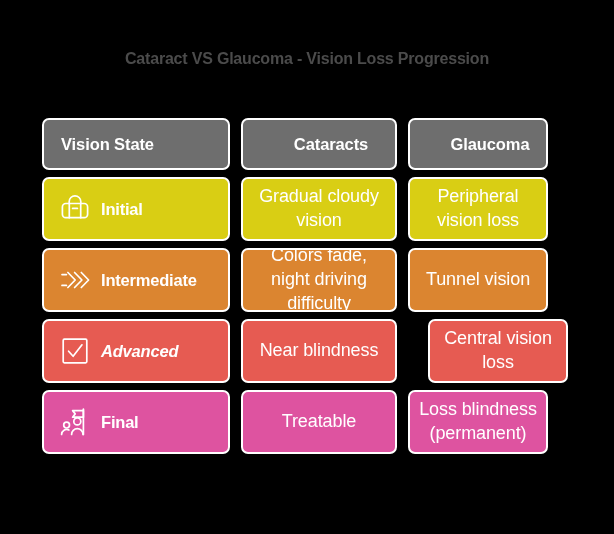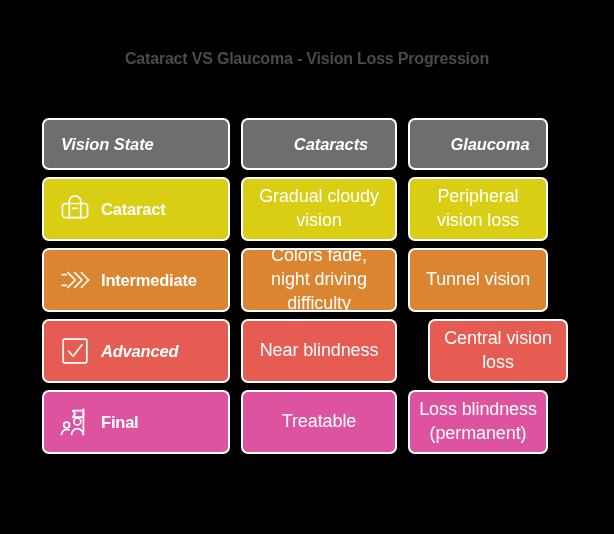--- a/index.html
+++ b/index.html
@@ -78,21 +78,20 @@
   }
   .row-header .col-cat,
   .row-header .col-glau {
     justify-content: center;
   }
   .header-text {
     font-size: 16.5px;
     font-weight: bold;
     letter-spacing: -0.1px;
     white-space: nowrap;
-    font-style: italic;
   }
 
   
   .row-data .cell { height: 64px; }
 
   .row-data .col-state {
     justify-content: flex-start;
     padding-left: 14px;
     gap: 9px;
   }
@@ -150,21 +149,21 @@
       <div class="cell col-state" style="background: rgb(217, 206, 20);">
         <span class="state-icon">
           <svg viewBox="0 0 34 34" fill="none" stroke="#ffffff" stroke-width="1.7" stroke-linecap="round" stroke-linejoin="round">
             <path d="M11.2 11.5 V9.6 a5.8 5.8 0 0 1 11.6 0 V11.5"></path>
             <rect x="4.4" y="11.5" width="25.2" height="14.2" rx="3.4"></rect>
             <line x1="11.3" y1="11.5" x2="11.3" y2="25.7"></line>
             <line x1="22.7" y1="11.5" x2="22.7" y2="25.7"></line>
             <line x1="14.6" y1="16.4" x2="19.4" y2="16.4"></line>
           </svg>
         </span>
-        <span class="state-label">Cataract</span>
+        <span class="state-label">Initial</span>
       </div>
       <div class="cell col-cat" style="background: rgb(217, 206, 20);">
         <span class="desc-text">Gradual cloudy vision</span>
       </div>
       <div class="cell col-glau" style="background: rgb(217, 206, 20);">
         <span class="desc-text">Peripheral vision loss</span>
       </div>
     </div>
 
     <div class="row row-data">

